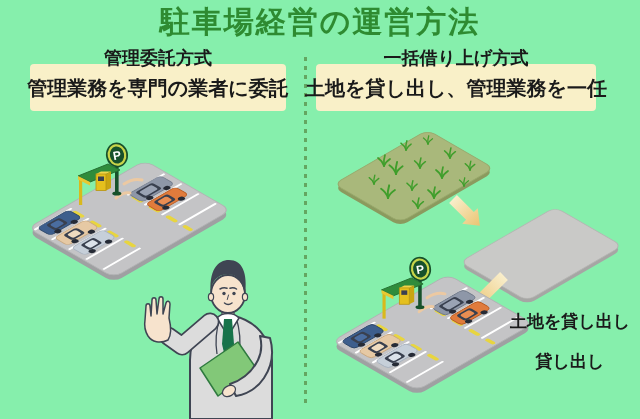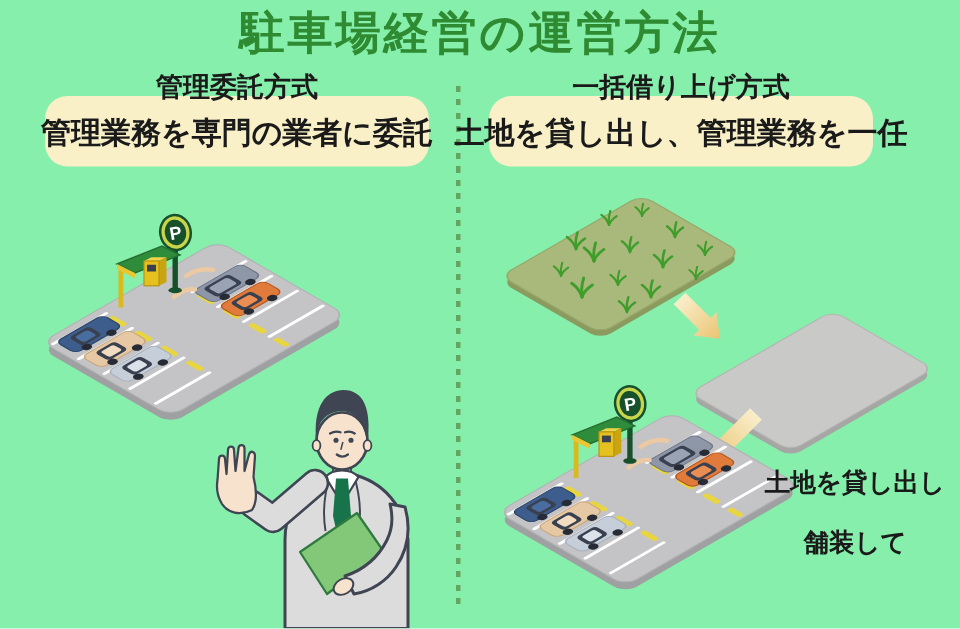--- a/index.html
+++ b/index.html
@@ -11,25 +11,25 @@
   html,body{margin:0;padding:0;background:#ffffff;}
   .canvas{
     position:relative;width:640px;height:419px;background:#86efac;overflow:hidden;
     font-family:"Liberation Sans","DejaVu Sans",sans-serif;color:var(--text-dark);
   }
   .page-title{
     position:absolute;top:2px;left:0;width:640px;text-align:center;
     font-size:30px;font-weight:700;letter-spacing:2px;color:var(--title-green);
   }
   .panel-box{
-    position:absolute;background:var(--panel-cream);border-radius:15px;height:47px;
+    position:absolute;background:var(--panel-cream);border-radius:4px;height:47px;
     display:flex;align-items:flex-end;justify-content:center;padding-bottom:9px;box-sizing:border-box;
   }
   .panel-box.left{left:30px;top:64px;width:256px;}
-  .panel-box.right{left:326px;top:64px;width:256px;justify-content:center;}
+  .panel-box.right{left:316px;top:64px;width:280px;justify-content:center;}
   .panel-heading{
     position:absolute;top:-18px;left:0;width:100%;text-align:center;
     font-size:18px;font-weight:700;color:var(--text-dark);white-space:nowrap;
   }
   .panel-desc{font-size:20px;font-weight:700;color:var(--text-dark);white-space:nowrap;}
   .divider{
     position:absolute;left:304px;top:57px;width:3px;height:346px;
     background:repeating-linear-gradient(to bottom,var(--divider-green) 0 4px,transparent 4px 9px);
   }
   .ill{position:absolute;}
@@ -309,16 +309,16 @@
     </g>
   </svg>
 
   <svg id="lot-right" class="ill" viewBox="0 0 228 170">
     <use href="#parking-lot"></use>
   </svg>
 
   <div class="caption">
     <span>土地を貸し出し</span><br>
     <br>
-    <span>舗装して</span>
+    <span>貸し出し</span>
   </div>
 
 </div>
 
 </body></html>

